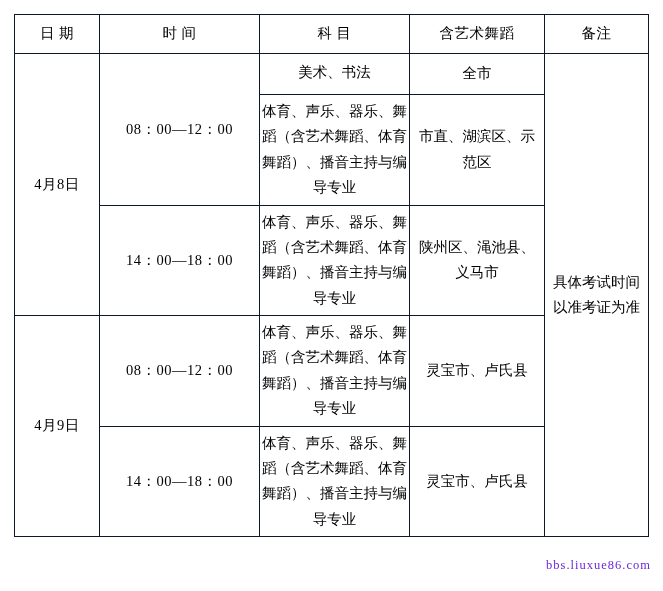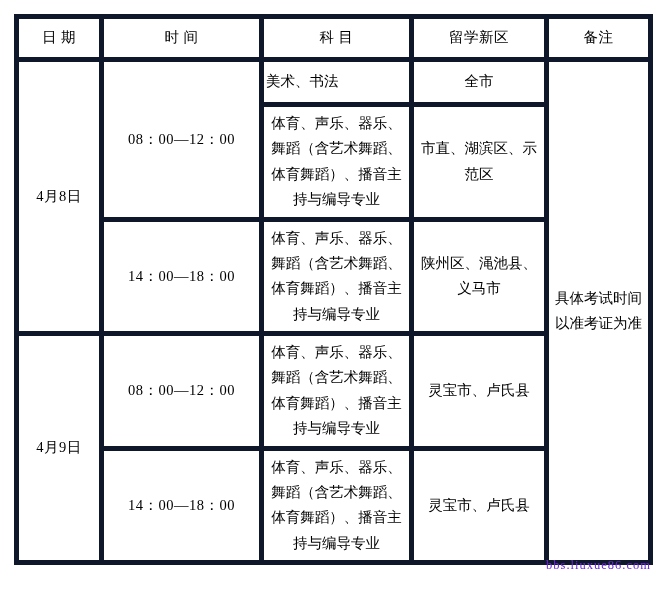--- a/index.html
+++ b/index.html
@@ -21,21 +21,21 @@
     top: 14px;
     width: 634px;
   }
   table.exam-table {
     border-collapse: collapse;
     width: 634px;
     table-layout: fixed;
   }
   table.exam-table td,
   table.exam-table th {
-    border: 5px solid #0f172a;
+    border: 1px solid #0f172a;
     text-align: center;
     vertical-align: middle;
     font-weight: normal;
     font-size: 14.5px;
     line-height: 1.75;
     padding: 4px 2px;
   }
   thead td {
     height: 30px;
     font-size: 15px;
@@ -57,22 +57,23 @@
     white-space: nowrap;
   }
   .cell-subject {
     text-align: left;
     padding-left: 8px;
     padding-right: 6px;
     font-size: 14.5px;
     line-height: 1.85;
   }
   .cell-subject.center {
-    text-align: left;
+    text-align: center;
     padding-left: 2px;
+    font-family: Liberation Mono, monospace;
   }
   .cell-scope {
     font-size: 14.5px;
     line-height: 1.85;
   }
   .cell-remark {
     font-size: 14.5px;
     line-height: 2.0;
   }
   .row-art td { height: 32px; }
@@ -112,21 +113,21 @@
       <col class="col-time">
       <col class="col-subj">
       <col class="col-scope">
       <col class="col-remark">
     </colgroup>
     <thead>
       <tr>
         <td>日 期</td>
         <td>时 间</td>
         <td>科 目</td>
-        <td>留学新区</td>
+        <td>含艺术舞蹈</td>
         <td>备注</td>
       </tr>
     </thead>
     <tbody>
 
       <tr class="row-art">
         <td class="cell-date" rowspan="3">4月8日</td>
         <td class="cell-time" rowspan="2">08：00—12：00</td>
         <td class="cell-subject center">美术、书法</td>
         <td class="cell-scope">全市</td>

